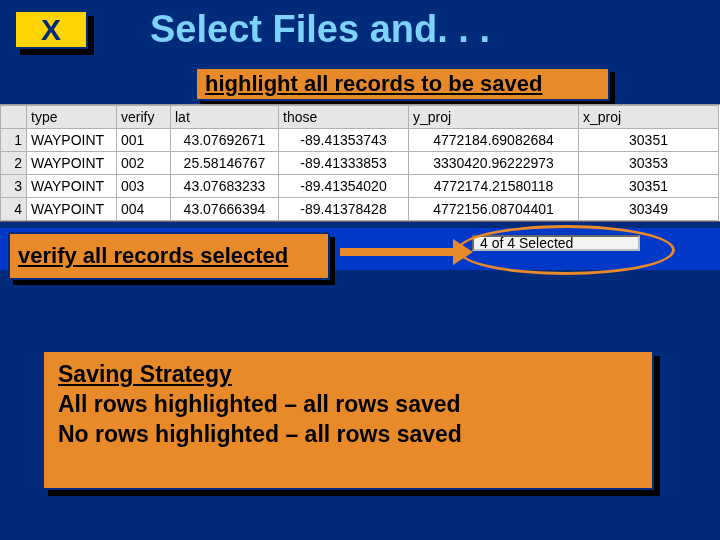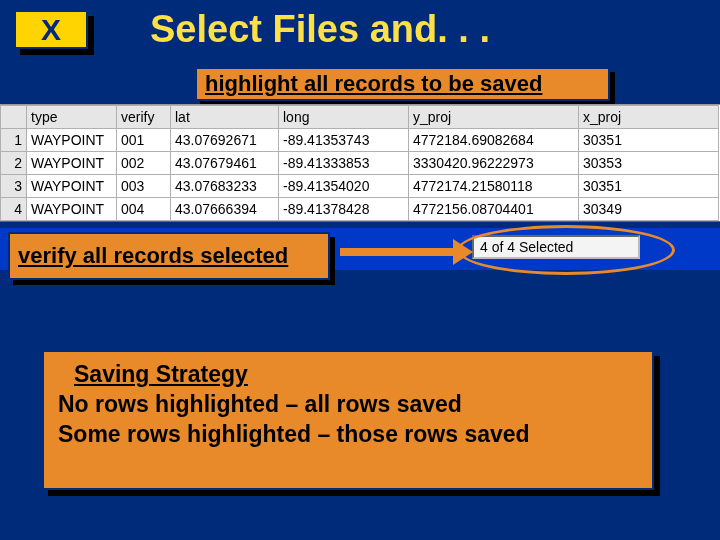--- a/index.html
+++ b/index.html
@@ -41,21 +41,21 @@
     font-weight: bold;
     font-size: 30px;
     color: #002a7a;
     box-sizing: border-box;
   }
 
   .title {
     position: absolute;
     top: 8px;
     left: 150px;
-    color: #fde047;
+    color: #7dd3fc;
     font-size: 38px;
     font-weight: bold;
   }
 
   
   .callout {
     position: absolute;
     box-sizing: border-box;
   }
   .callout .c-shadow {
@@ -130,37 +130,37 @@
   }
   th {
     background: #e6e6e6;
     font-weight: normal;
   }
   .rownum {
     background: #e6e6e6;
     text-align: right;
     width: 22px;
   }
-  td.num { text-align: left; }
+  td.num { text-align: center; }
 
   
   .status-row {
     position: absolute;
     top: 228px;
     left: 0;
     width: 720px;
     height: 42px;
     background: #0038c7;
   }
   .status-box {
     position: absolute;
     top: 235px;
     left: 472px;
     width: 168px;
-    height: 24px;
+    height: 16px;
     background: #f4f4f4;
     border: 2px inset #bbb;
     font-size: 14px;
     display:flex;
     align-items:center;
     padding-left: 6px;
     box-sizing: border-box;
   }
   .status-ellipse {
     position: absolute;
@@ -191,21 +191,21 @@
     width: 100%; height: 100%;
     background: #e88a2a;
     border: 2px solid #002a7a;
     box-sizing: border-box;
     padding: 8px 14px;
     color: #000;
     font-size: 23px;
     font-weight: bold;
     line-height: 1.3;
   }
-  .strategy .c-face .hdr { text-decoration: underline; margin-left: 16px; }
+  .strategy .c-face .hdr { text-decoration: underline; }
 
   
   .col-corner { width: 26px; }
   .col-type  { width: 90px; }
   .col-ident { width: 54px; }
   .col-lat   { width: 108px; }
   .col-long  { width: 130px; }
   .col-yproj { width: 170px; }
   .col-xproj { width: 140px; }
 </style>
@@ -234,38 +234,38 @@
         <col class="col-long">
         <col class="col-yproj">
         <col class="col-xproj">
     </colgroup>
     <tbody>
         <tr>
       <th></th>
       <th>type</th>
       <th>verify</th>
       <th>lat</th>
-      <th>long</th>
+      <th>those</th>
       <th>y_proj</th>
       <th>x_proj</th>
     </tr>
     <tr>
       <td class="rownum">1</td>
       <td>WAYPOINT</td>
       <td>001</td>
       <td class="num">43.07692671</td>
       <td class="num">-89.41353743</td>
       <td class="num">4772184.69082684</td>
       <td class="num">30351</td>
     </tr>
     <tr>
       <td class="rownum">2</td>
       <td>WAYPOINT</td>
       <td>002</td>
-      <td class="num">43.07679461</td>
+      <td class="num">25.58146767</td>
       <td class="num">-89.41333853</td>
       <td class="num">3330420.96222973</td>
       <td class="num">30353</td>
     </tr>
     <tr>
       <td class="rownum">3</td>
       <td>WAYPOINT</td>
       <td>003</td>
       <td class="num">43.07683233</td>
       <td class="num">-89.41354020</td>
@@ -296,16 +296,16 @@
   <div class="c-shadow"></div>
   <div class="c-face">verify all records selected</div>
 </div>
 
 <div class="arrow"></div>
 
 <div class="strategy">
   <div class="c-shadow"></div>
   <div class="c-face">
     <div class="hdr">Saving Strategy</div>
+    <div>All rows highlighted – all rows saved</div>
     <div>No rows highlighted – all rows saved</div>
-    <div>Some rows highlighted – those rows saved</div>
   </div>
 </div>
 
 </body></html>

